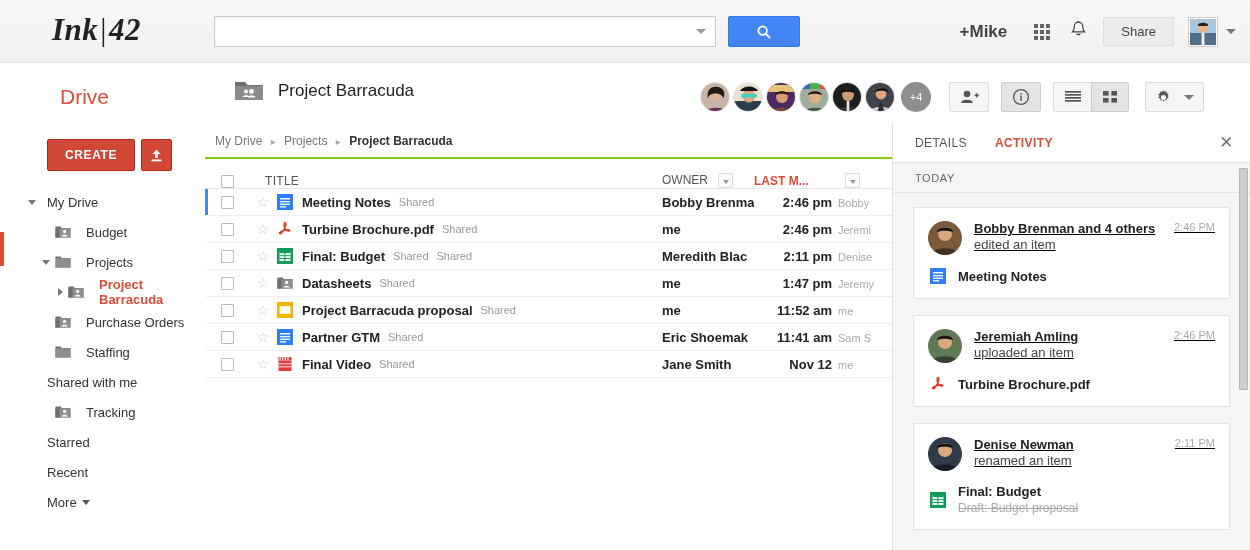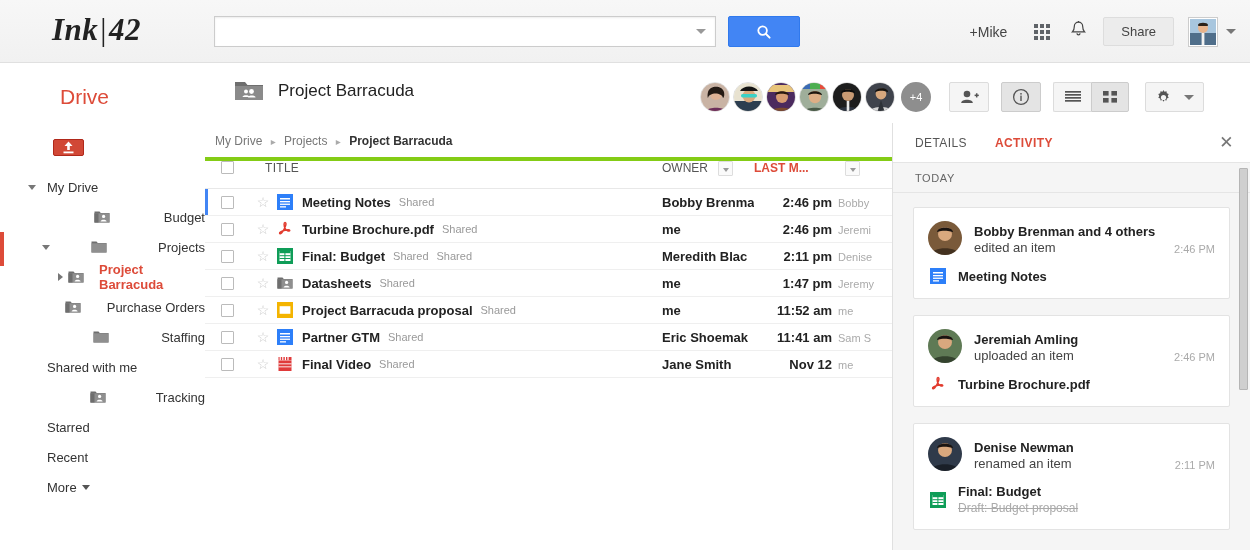--- a/index.html
+++ b/index.html
@@ -41,21 +41,21 @@
     border-right: 5px solid transparent; border-top: 5px solid #999;
   }
   .search-btn {
     position: absolute; left: 728px; top: 16px;
     width: 72px; height: 31px; background: #4285f4;
     border: 1px solid #3079ed; border-radius: 2px;
     display: flex; align-items: center; justify-content: center; cursor: pointer;
   }
   .tb-right { position: absolute; right: 14px; top: 0; height: 63px;
     display: flex; align-items: center; gap: 0; }
-  .plus-name { font-size: 14px; color: #444; padding: 0 13px; cursor: pointer; }
+  .plus-name { font-size: 17px; color: #444; padding: 0 13px; cursor: pointer; font-weight: bold; }
   .apps-grid {
     width: 16px; height: 16px; display: grid; grid-template-columns: repeat(3,4px);
     grid-template-rows: repeat(3,4px); gap: 2px; margin: 0 14px; cursor: pointer;
   }
   .apps-grid i { background: #5f6368; display: block; width: 4px; height: 4px; }
   .bell { margin: 0 16px 0 6px; cursor: pointer; }
   .share-btn {
     background: #ececec; border: 1px solid #ddd; border-radius: 2px;
     padding: 6px 17px; font-size: 13px; color: #444; margin-right: 14px; cursor: pointer;
   }
@@ -110,21 +110,21 @@
     border-radius: 2px; cursor: pointer;
   }
   .upload-btn {
     width: 31px; background: #d14836; border: 1px solid #b0281a; border-radius: 2px;
     margin-left: 6px; display: flex; align-items: center; justify-content: center; cursor: pointer;
   }
   .nav { margin-top: 16px; font-size: 13px; color: #333; }
   .nav-item {
     display: flex; align-items: center; height: 30px; padding-left: 28px; cursor: pointer;
   }
-  .nav-item.lvl1 { padding-left: 42px; justify-content: space-between; }
+  .nav-item.lvl1 { padding-left: 42px; }
   .nav-item.lvl2 { padding-left: 58px; }
   .nav-item.sel span.lbl { color: #dd4b39; font-weight: bold; }
   .tri {
     width: 0; height: 0; margin-right: 5px;
     border-left: 4px solid transparent; border-right: 4px solid transparent;
     border-top: 5px solid #777;
   }
   .tri.right {
     border-top: 4px solid transparent; border-bottom: 4px solid transparent;
     border-left: 5px solid #777; border-right: 0;
@@ -138,22 +138,22 @@
   }
   .redmark { position: absolute; left: 0; top: 109px; width: 4px; height: 34px; background: #dd4b39; }
 
   
   .filelist { position: absolute; left: 205px; top: 123px; width: 687px; height: 427px; background: #fff; }
   .crumbs { font-size: 12px; color: #777; padding: 11px 0 9px 10px; }
   .crumbs a { color: #777; text-decoration: none; cursor: pointer; }
   .crumbs .sep { margin: 0 5px; color: #aaa; font-size: 10px; }
   .crumbs .cur { color: #333; font-weight: bold; }
   .thead {
-    display: flex; align-items: flex-start; height: 32px;
-    border-top: 4px solid #84cc16; border-bottom: 1px solid #e8e8e8;
+    display: flex; align-items: flex-end; height: 32px;
+    border-top: 2px solid #84cc16; border-bottom: 1px solid #e8e8e8;
     font-size: 12px; color: #555; position: relative;
   }
   .cb {
     width: 13px; height: 13px; border: 1px solid #bbb; background: #fff;
     border-radius: 1px; cursor: pointer; flex: none;
   }
   .col-cb { width: 44px; display: flex; justify-content: center; }
   .col-star { width: 28px; display: flex; justify-content: center; }
   .col-title { flex: 1; display: flex; align-items: center; overflow: hidden; }
   .col-owner { width: 92px; overflow: hidden; white-space: nowrap; margin-left: 36px; }
@@ -203,21 +203,21 @@
   .rp-today {
     height: 30px; display: flex; align-items: center; padding-left: 22px;
     font-size: 11px; color: #666; letter-spacing: .6px;
     background: #f5f5f5; border-bottom: 1px solid #e5e5e5;
   }
   .cards { padding: 14px 20px 0 20px; }
   .card {
     background: #fff; border: 1px solid #e3e3e3; border-radius: 2px;
     padding: 13px 14px 14px 14px; margin-bottom: 16px;
   }
-  .card-head { display: flex; align-items: flex-end; }
+  .card-head { display: flex; align-items: flex-start; text-decoration: underline; }
   .card-av { width: 34px; height: 34px; border-radius: 50%; overflow: hidden; flex: none; margin-right: 12px; }
   .card-who { font-size: 13px; font-weight: bold; color: #222; }
   .card-act { font-size: 13px; color: #444; margin-top: 1px; }
   .card-time { margin-left: auto; font-size: 11px; color: #aaa; padding-left: 8px; }
   .card-file { display: flex; align-items: center; margin-top: 13px; }
   .card-file .fileicon { margin-right: 12px; margin-left: 2px; }
   .card-fname { font-size: 13px; font-weight: bold; color: #222; }
   .card-oldname { font-size: 12px; color: #aaa; text-decoration: line-through; margin-top: 2px; }
   .rp-scroll {
     position: absolute; right: 2px; top: 45px; width: 9px; height: 222px;
@@ -396,20 +396,21 @@
         <path d="M8.5 1l1 1.8 2-.5.3 2 1.9.8-1 1.8 1 1.8-1.9.8-.3 2-2-.5-1 1.8-1-1.8-2 .5-.3-2-1.9-.8 1-1.8-1-1.8 1.9-.8.3-2 2 .5z" fill="#555"></path>
         <circle cx="8.5" cy="8.5" r="2.6" fill="#f5f5f5"></circle>
       </svg>
       <div class="hd-caret" style="margin:0"></div>
     </div>
   </div>
 
   <div class="sidebar">
     <div class="redmark"></div>
     <div class="create-row">
+      <div class="create-btn">CREATE</div>
       <div class="upload-btn">
         <svg width="15" height="15" viewBox="0 0 15 15">
           <path d="M7.5 1.5l4 4.5h-8z" fill="#fff"></path>
           <rect x="6.2" y="5.5" width="2.6" height="4.5" fill="#fff"></rect>
           <rect x="2.5" y="11.5" width="10" height="1.8" fill="#fff"></rect>
         </svg>
       </div>
     </div>
     <div class="nav" id="nav-root">
         <div class="nav-item ">

